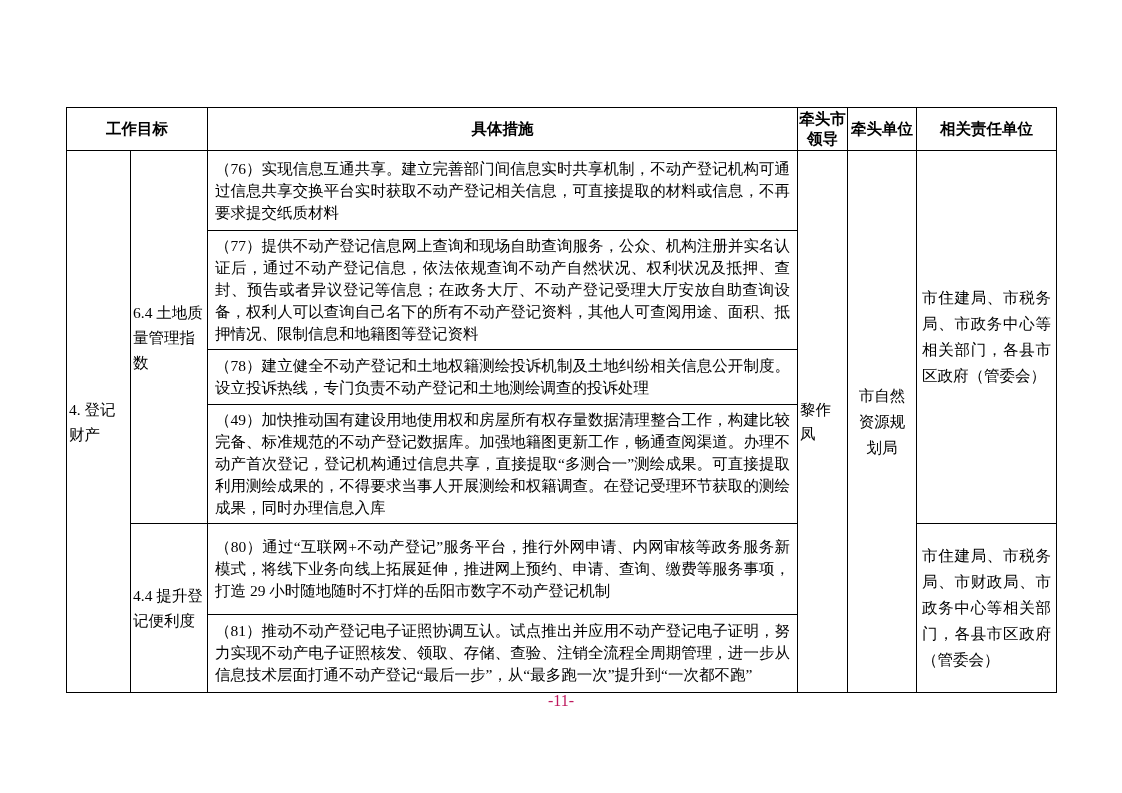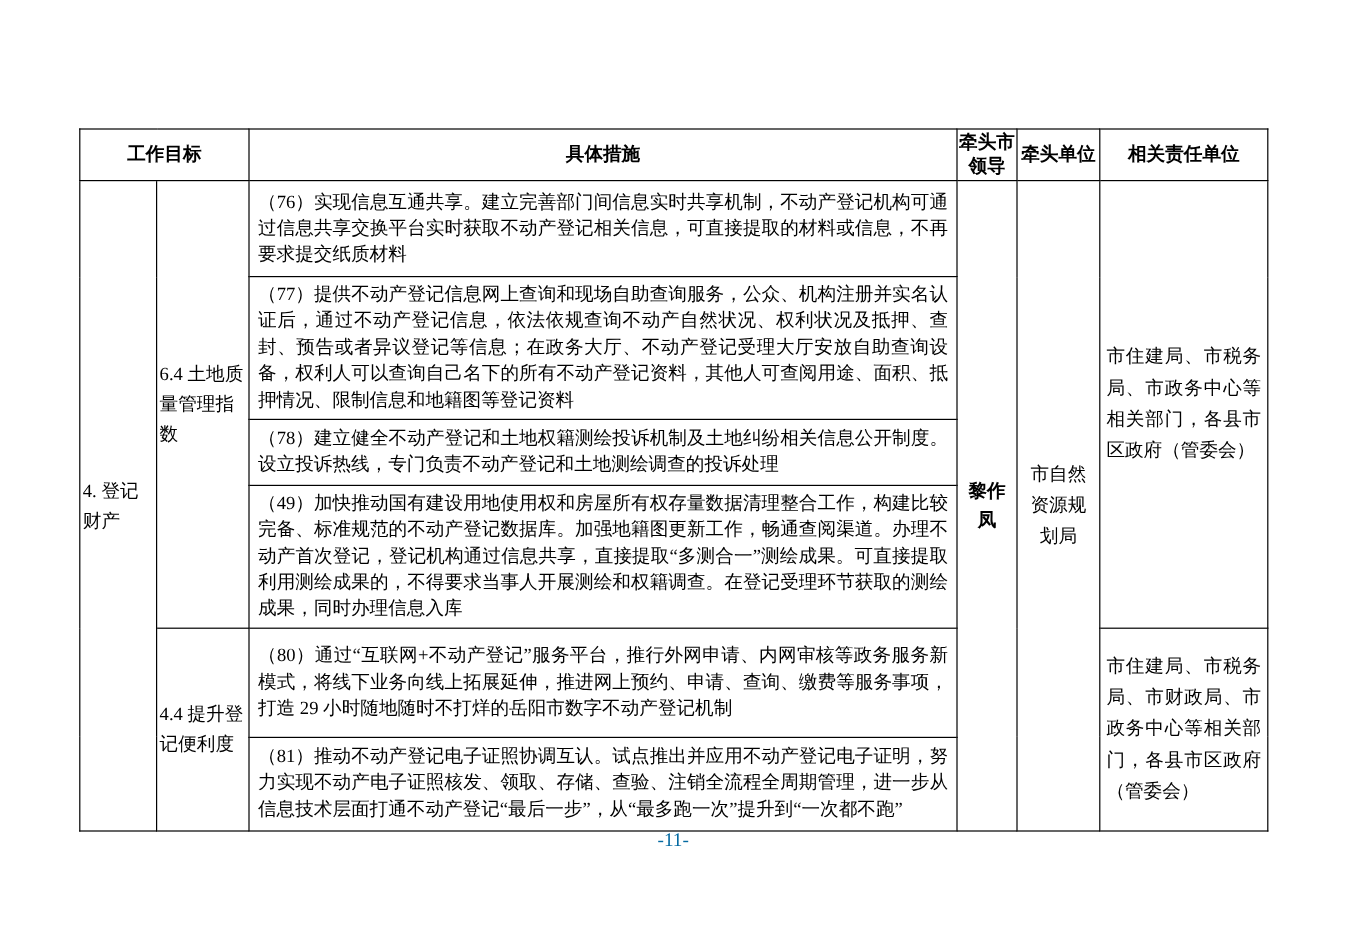--- a/index.html
+++ b/index.html
@@ -56,43 +56,41 @@
     line-height: 25px;
     text-align: left;
   }
   td.measure-cell {
     padding: 4px 7px;
     line-height: 22px;
     text-align: justify;
   }
   td.leader-cell {
     padding: 2px;
-    text-align: center;
     line-height: 24px;
-    font-weight: bold;
   }
   td.unit-cell {
     padding: 2px 4px;
     line-height: 26px;
     text-align: center;
   }
   td.resp-cell {
     padding: 19px 5px;
     line-height: 26px;
     text-align: justify;
   }
   .page-number {
     position: absolute;
     left: 0;
     top: 692px;
     width: 1122px;
     text-align: center;
     font-family: "Liberation Serif", "DejaVu Serif", serif;
     font-size: 16px;
-    color: #0369a1;
+    color: #be185d;
   }
 </style>
 </head>
 <body>
 
 <div class="page">
 
   <table class="work-plan">
     <colgroup>
       <col style="width:64px">

